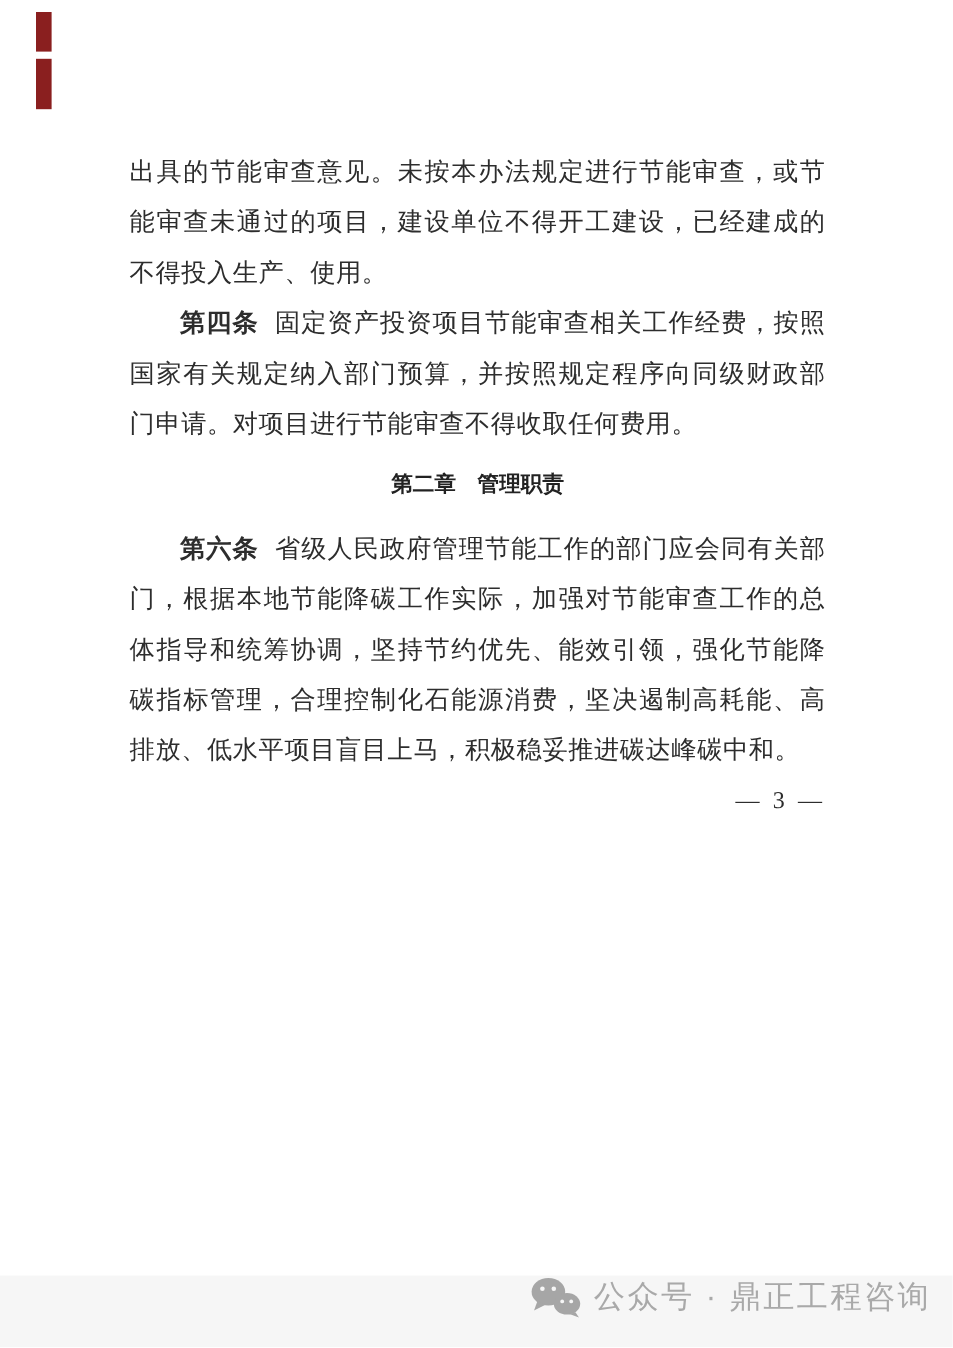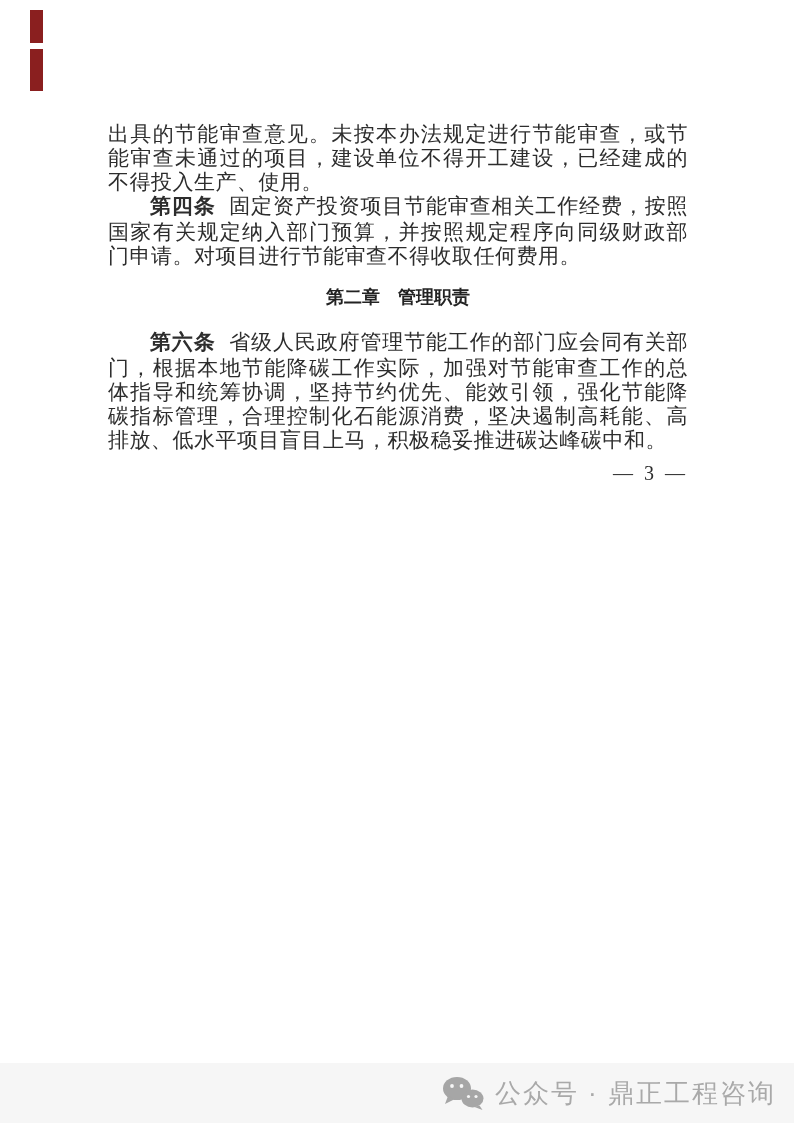--- a/index.html
+++ b/index.html
@@ -27,29 +27,29 @@
 
   .content {
     position: absolute;
     top: 122px;
     left: 108px;
     width: 580px;
   }
   .para {
     margin: 0;
     font-size: 21px;
-    line-height: 24px;
+    line-height: 42px;
     letter-spacing: 0.5px;
     text-align: justify;
     text-justify: inter-ideograph;
     text-indent: 2em;
   }
   .para.no-indent { text-indent: 0; }
   .art-num {
-    font-family: Liberation Mono, monospace;
+    font-family: Liberation Serif, serif;
     font-weight: bold;
     margin-right: 0.65em;
     margin-top: 32px;
   }
   .chapter {
     margin: 8px 0 12px 0;
     font-size: 18px;
     line-height: 42px;
     text-align: center;
     font-weight: bold;
@@ -66,21 +66,20 @@
   }
 
   .banner {
     position: absolute;
     left: 0;
     right: 0;
     bottom: 0;
     height: 60px;
     background: #f6f6f6;
     display: flex;
-    align-items: center;
     justify-content: flex-end;
     padding-right: 18px;
     box-sizing: border-box;
     gap: 10px;
   }
   .banner-label {
     font-family: "Liberation Sans", "DejaVu Sans", sans-serif;
     font-size: 26px;
     color: #a9a9a9;
     letter-spacing: 2px;

